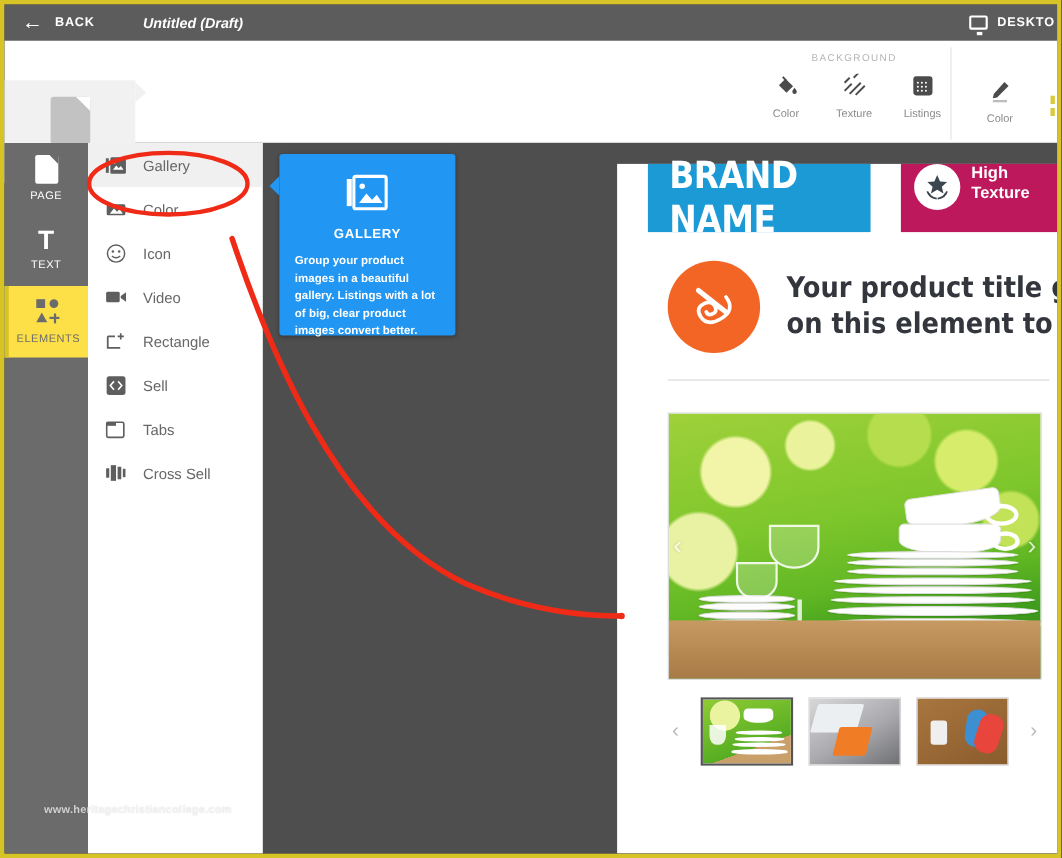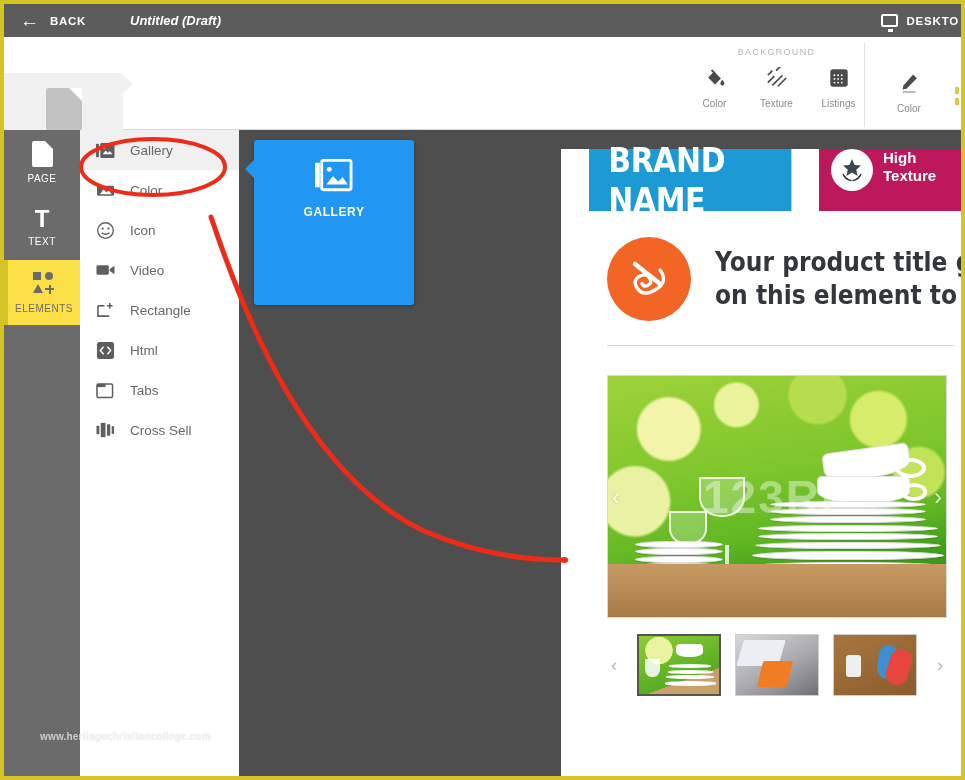--- a/index.html
+++ b/index.html
@@ -439,21 +439,21 @@
       <span>Rectangle</span>
     </div>
 
     <div class="panel-item">
       <span class="pi-ico">
         <svg width="19" height="19" viewBox="0 0 20 20">
           <rect x="1" y="1" width="18" height="18" rx="2.5" fill="#5e5e5e"></rect>
           <path d="M8 6 L4.5 10 L8 14 M12 6 L15.5 10 L12 14" fill="none" stroke="#ffffff" stroke-width="1.5"></path>
         </svg>
       </span>
-      <span>Html</span>
+      <span>Sell</span>
     </div>
 
     <div class="panel-item">
       <span class="pi-ico">
         <svg width="18" height="17" viewBox="0 0 19 18">
           <rect x="1" y="2" width="16.5" height="14.5" rx="1.6" fill="none" stroke="#5e5e5e" stroke-width="1.6"></rect>
           <rect x="1" y="2" width="9" height="3.4" fill="#5e5e5e"></rect>
         </svg>
       </span>
       <span>Tabs</span>
@@ -478,20 +478,21 @@
     <div id="tip">
       <div id="tip-ico">
         <svg width="38" height="36" viewBox="0 0 40 38">
           <rect x="0" y="5" width="5" height="26" fill="#ffffff"></rect>
           <rect x="7" y="2.5" width="31" height="31" rx="2" fill="none" stroke="#ffffff" stroke-width="3"></rect>
           <path d="M12 28 l7-9 5.5 6 4.5-5 5.5 8z" fill="#ffffff"></path>
           <circle cx="15" cy="12" r="2.6" fill="#ffffff"></circle>
         </svg>
       </div>
       <div id="tip-title">GALLERY</div>
+      <div id="tip-body">Group your product images in a beautiful gallery. Listings with a lot of big, clear product images convert better.</div>
     </div>
 
     <div id="preview">
 
       <div id="brandbar">
         <div id="brandname">BRAND NAME</div>
         <div id="badge">
           <span id="badge-seal">
             <svg width="34" height="34" viewBox="0 0 34 34">
               <polygon points="17,6 19.6,12 26,12.5 21.2,16.8 22.7,23 17,19.6 11.3,23 12.8,16.8 8,12.5 14.4,12" fill="#3c4650"></polygon>
@@ -556,21 +557,20 @@
             <div class="glass" style="left:27%;top:42%;width:46px;height:40px;"></div>
             <div class="glass-stem" style="left:34.5%;top:70%;height:38px;"></div>
             <div class="glass-foot" style="left:29%;top:86%;width:34px;"></div>
           </div>
           <div>
             <div class="glass" style="left:18%;top:56%;width:38px;height:34px;"></div>
             <div class="glass-stem" style="left:23.5%;top:78%;height:26px;"></div>
             <div class="glass-foot" style="left:19%;top:88%;width:28px;"></div>
           </div>
         </div>
-        <div class="wm">123RF</div>
         <span class="gal-arrow left">‹</span>
         <span class="gal-arrow right">›</span>
       </div>
 
       <div id="thumbs">
         <span class="th-nav left">‹</span>
 
         <div class="thumb sel">
           <div class="th-dish">
             <div class="d" style="left:46%;top:14%;width:34%;height:22%;border-radius:4px 4px 40% 40%;"></div>

